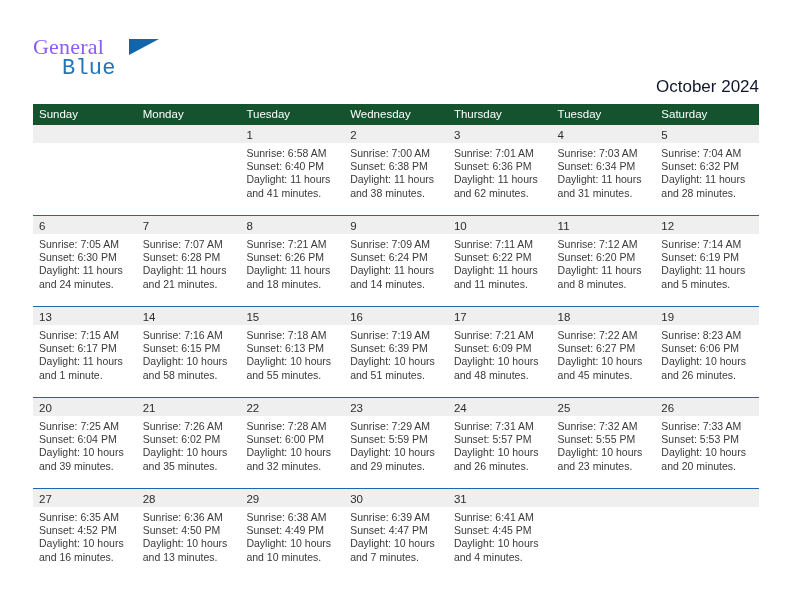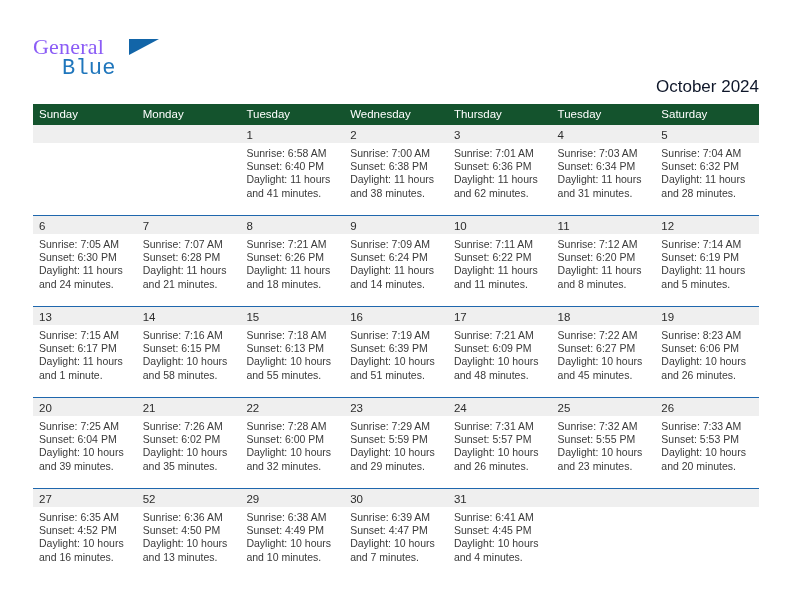--- a/index.html
+++ b/index.html
@@ -439,21 +439,21 @@
           <div class="day-cell">
             <div class="day-number-band"><span class="day-number">27</span></div>
             <div class="day-details">
               <div class="detail-line">Sunrise: 6:35 AM</div>
               <div class="detail-line">Sunset: 4:52 PM</div>
               <div class="detail-line">Daylight: 10 hours</div>
               <div class="detail-line">and 16 minutes.</div>
             </div>
           </div>
           <div class="day-cell">
-            <div class="day-number-band"><span class="day-number">52</span></div>
+            <div class="day-number-band"><span class="day-number">28</span></div>
             <div class="day-details">
               <div class="detail-line">Sunrise: 6:36 AM</div>
               <div class="detail-line">Sunset: 4:50 PM</div>
               <div class="detail-line">Daylight: 10 hours</div>
               <div class="detail-line">and 13 minutes.</div>
             </div>
           </div>
           <div class="day-cell">
             <div class="day-number-band"><span class="day-number">29</span></div>
             <div class="day-details">

